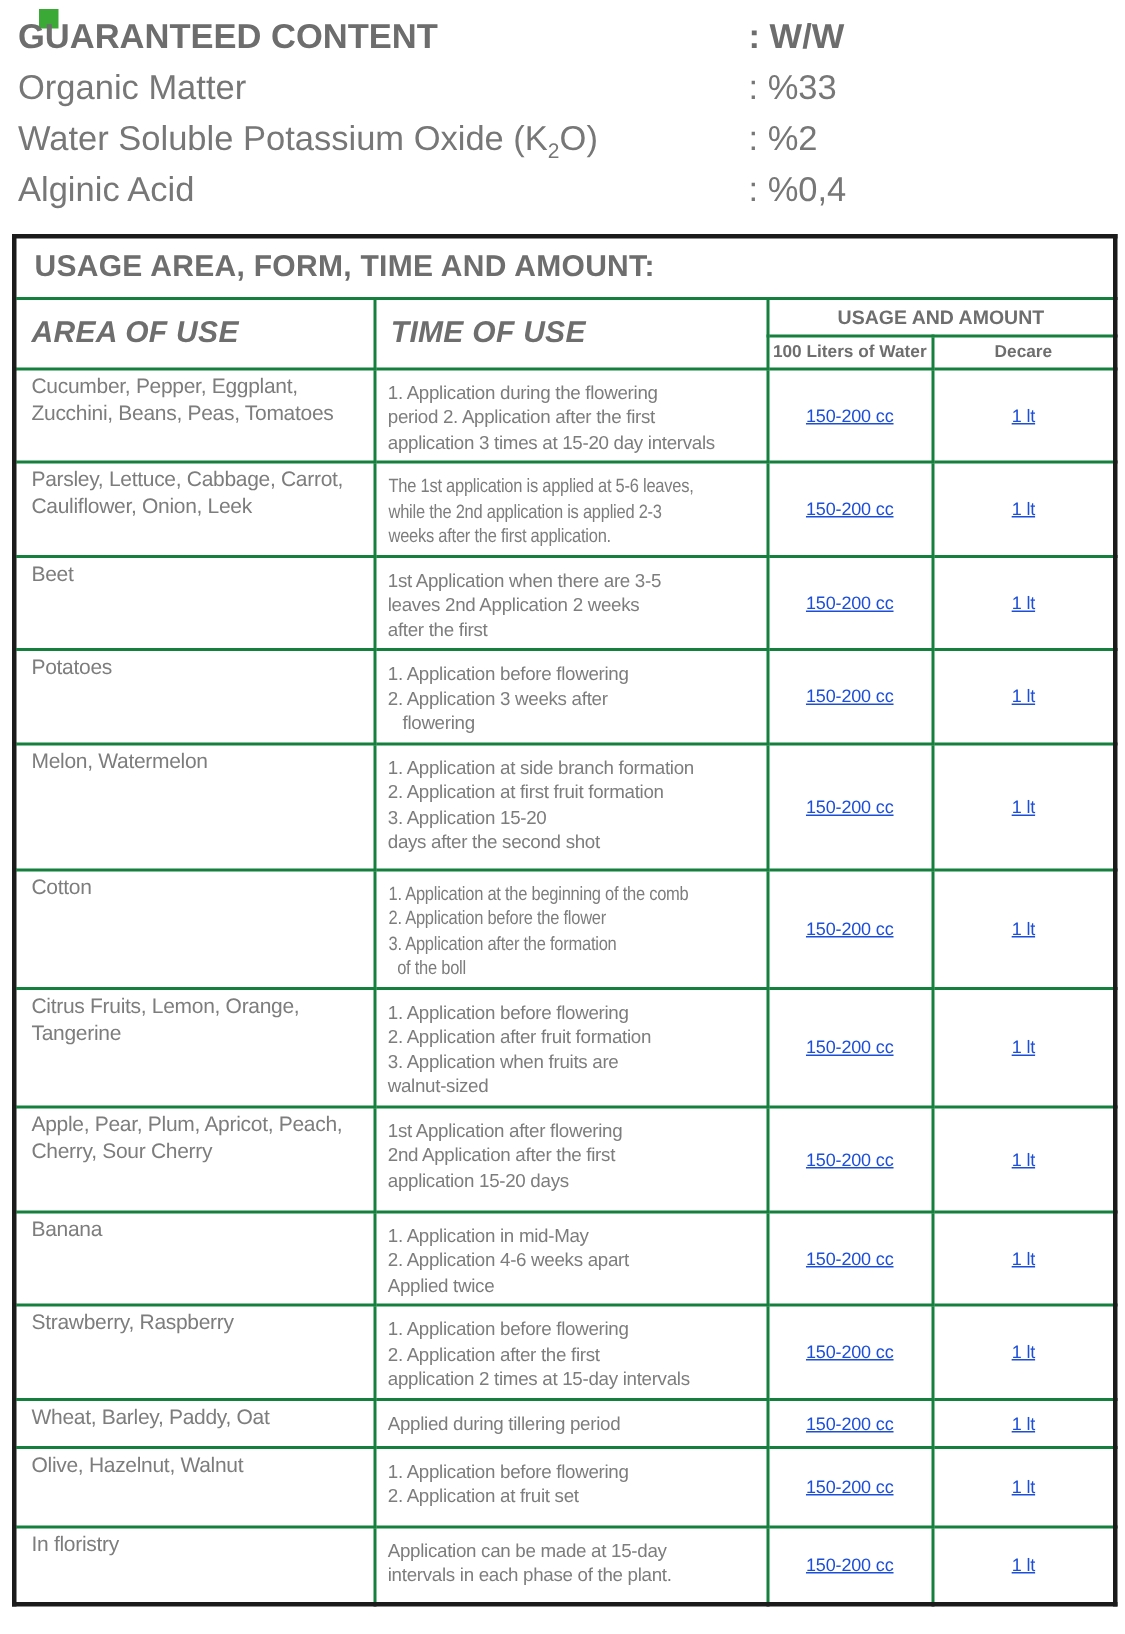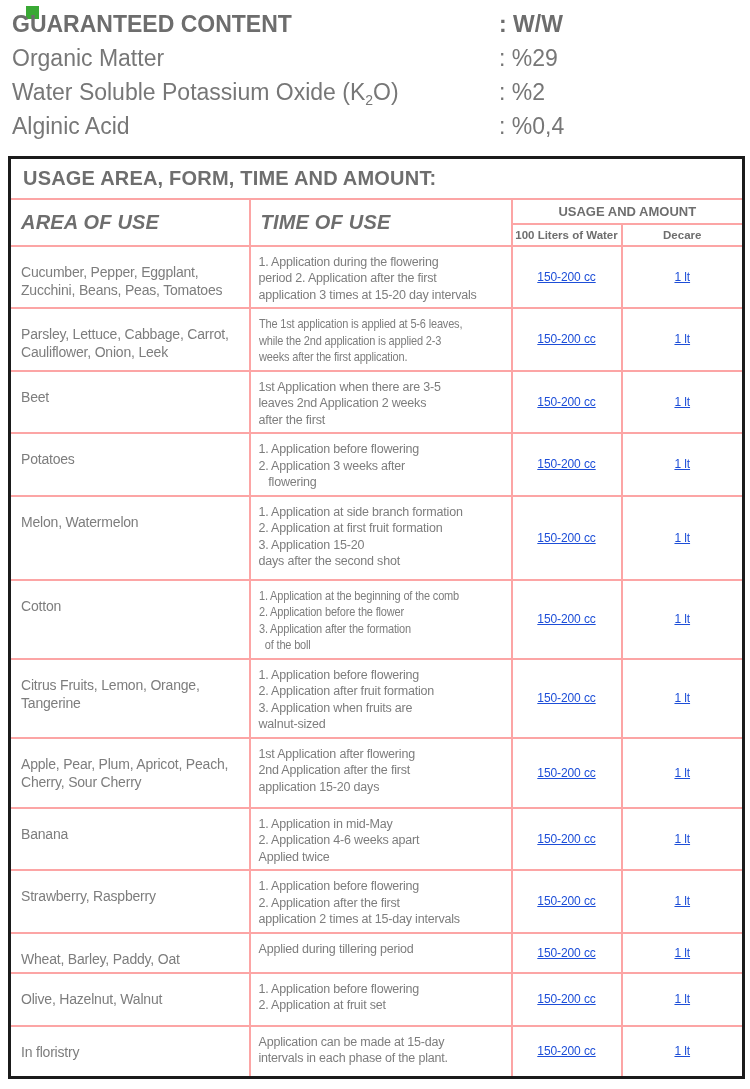--- a/index.html
+++ b/index.html
@@ -27,21 +27,21 @@
   .gc-label sub { font-size: 14px; vertical-align: -5px; }
 
   
   table.usage {
     border-collapse: collapse;
     margin: 9px 0 0 8px;
     width: 734px;
     table-layout: fixed;
     border: 3px solid #1b1b1b;
   }
-  table.usage td, table.usage th { border: 2px solid #fca5a5; }
+  table.usage td, table.usage th { border: 2px solid #15803d; }
 
   col.c-area   { width: 240px; }
   col.c-time   { width: 262px; }
   col.c-water  { width: 110px; }
   col.c-decare { width: 122px; }
 
   .t-title-cell {
     height: 41px;
     font-weight: bold; font-size: 20px; color: #6e6e6e;
     padding-left: 12px; text-align: left; vertical-align: middle;
@@ -57,21 +57,21 @@
     height: 25px;
     font-weight: bold; font-size: 13px; color: #6e6e6e;
     text-align: center; vertical-align: middle;
   }
   th.h-sub {
     height: 22px;
     font-weight: bold; font-size: 11.5px; color: #6e6e6e;
     text-align: center; vertical-align: middle;
   }
 
-  td.cell-area { vertical-align: top; padding: 16px 4px 4px 10px; }
+  td.cell-area { vertical-align: top; padding: 1px 4px 4px 10px; }
   td.cell-time { vertical-align: top; padding: 7px 2px 4px 8px; }
   .area-text {
     font-size: 14px; line-height: 18px; color: #7d7d7d;
     white-space: pre-line; letter-spacing: -0.2px;
   }
   .time-text {
     font-size: 12.5px; line-height: 16.5px; color: #7d7d7d;
     white-space: pre-line; letter-spacing: -0.2px;
   }
   .time-text.condensed {
@@ -89,21 +89,21 @@
 <div class="green-square" style="background: rgb(58, 169, 53);"></div>
 
 <div class="gc">
   <div class="gc-row title">
     <span class="gc-label">GUARANTEED CONTENT</span>
     <span class="gc-value">: W/W</span>
   </div>
   <div id="gc-rows">
   <div class="gc-row">
     <span class="gc-label">Organic Matter</span>
-    <span class="gc-value">: %29</span>
+    <span class="gc-value">: %33</span>
   </div>
 
   <div class="gc-row">
     <span class="gc-label">Water Soluble Potassium Oxide (K<sub>2</sub>O)</span>
     <span class="gc-value">: %2</span>
   </div>
 
   <div class="gc-row">
     <span class="gc-label">Alginic Acid</span>
     <span class="gc-value">: %0,4</span>

